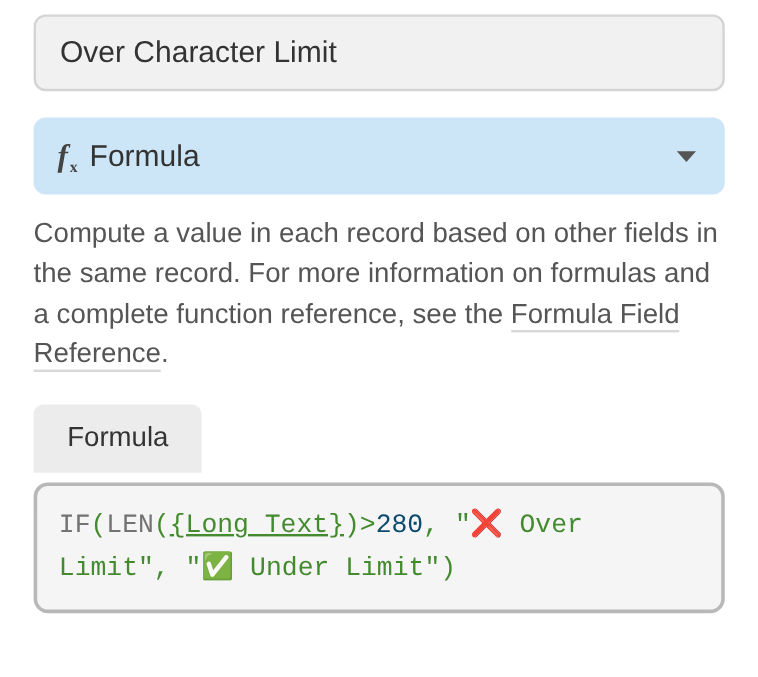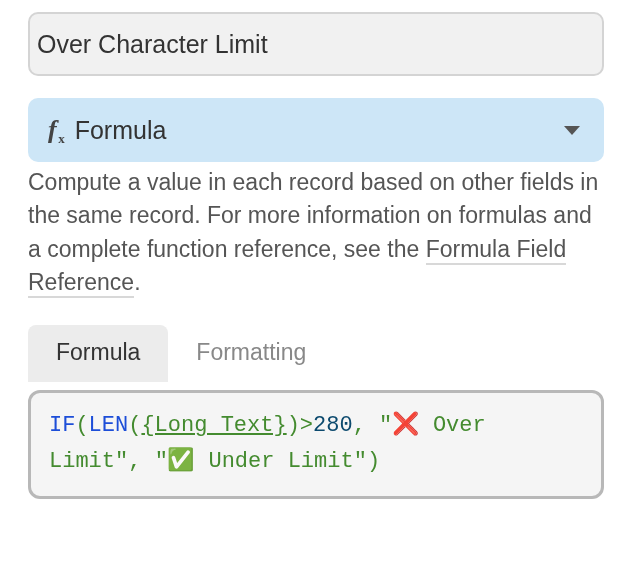--- a/index.html
+++ b/index.html
@@ -13,21 +13,21 @@
   }
   .field-name-input {
     width: 100%;
     height: 64px;
     border: 2px solid #d4d4d4;
     border-radius: 10px;
     background: #f1f1f1;
     font-size: 25px;
     font-weight: 400;
     color: #333;
-    padding: 0 7px;
+    padding: 0 20px;
     outline: none;
   }
   .type-select {
     margin-top: 22px;
     width: 100%;
     height: 64px;
     border-radius: 10px;
     background: #cde6f7;
     display: flex;
     align-items: center;
@@ -62,21 +62,21 @@
   }
   .chevron {
     margin-left: auto;
     width: 0;
     height: 0;
     border-left: 8px solid transparent;
     border-right: 8px solid transparent;
     border-top: 9px solid #555;
   }
   .description {
-    margin-top: 4px;
+    margin-top: 16px;
     font-size: 23px;
     line-height: 1.45;
     color: #555;
     font-weight: 400;
   }
   .doc-link {
     color: #555;
     text-decoration: none;
     border-bottom: 2px solid #d8d8d8;
     padding-bottom: 1px;
@@ -104,21 +104,21 @@
     border-radius: 12px;
     background: #f5f5f5;
     padding: 14px 18px 16px 18px;
     font-family: "SFMono-Regular", Menlo, Consolas, "Liberation Mono", monospace;
     font-size: 22px;
     line-height: 1.55;
     cursor: text;
     white-space: pre-wrap;
     word-break: break-word;
   }
-  .tok-fn    { color: #1d4ed8; text-align: right; }
+  .tok-fn    { color: #737373; text-align: right; }
   .tok-paren { color: #448b2f; }
   .tok-field { color: #448b2f; text-decoration: underline; }
   .tok-op    { color: #448b2f; }
   .tok-num   { color: #0c4a6e; }
   .tok-comma { color: #448b2f; }
   .tok-str   { color: #448b2f; }
   .emoji     { font-family: "Apple Color Emoji","Segoe UI Emoji",sans-serif; }
 </style>
 </head>
 <body>
@@ -130,19 +130,18 @@
 <div class="type-select">
   <span class="fx-icon">f</span>
   <span class="type-label">Formula</span>
   <span class="chevron"></span>
 </div>
 
 <p class="description"><span>Compute a value in each record based on other fields in the same record. For more information on formulas and a complete function reference, see the </span><a href="#" class="doc-link">Formula Field Reference</a><span>.</span></p>
 
 <div class="tabs">
   <div class="tab active">Formula</div>
-  <div class="tab">Formatting</div>
 </div>
 
 <div class="editor-wrap"><span class="tok-fn">IF</span><span class="tok-paren">(</span><span class="tok-fn">LEN</span><span class="tok-paren">(</span><span class="tok-field">{Long Text}</span><span class="tok-paren">)</span><span class="tok-op">&gt;</span><span class="tok-num">280</span><span class="tok-comma">, </span><span class="tok-str">"</span><span class="tok-str emoji">❌</span><span class="tok-str"> Over Limit</span><span class="tok-str">"</span><span class="tok-comma">, </span><span class="tok-str">"</span><span class="tok-str emoji">✅</span><span class="tok-str"> Under Limit</span><span class="tok-str">"</span><span class="tok-paren">)</span></div>
 
 
 
 
 </body></html>

